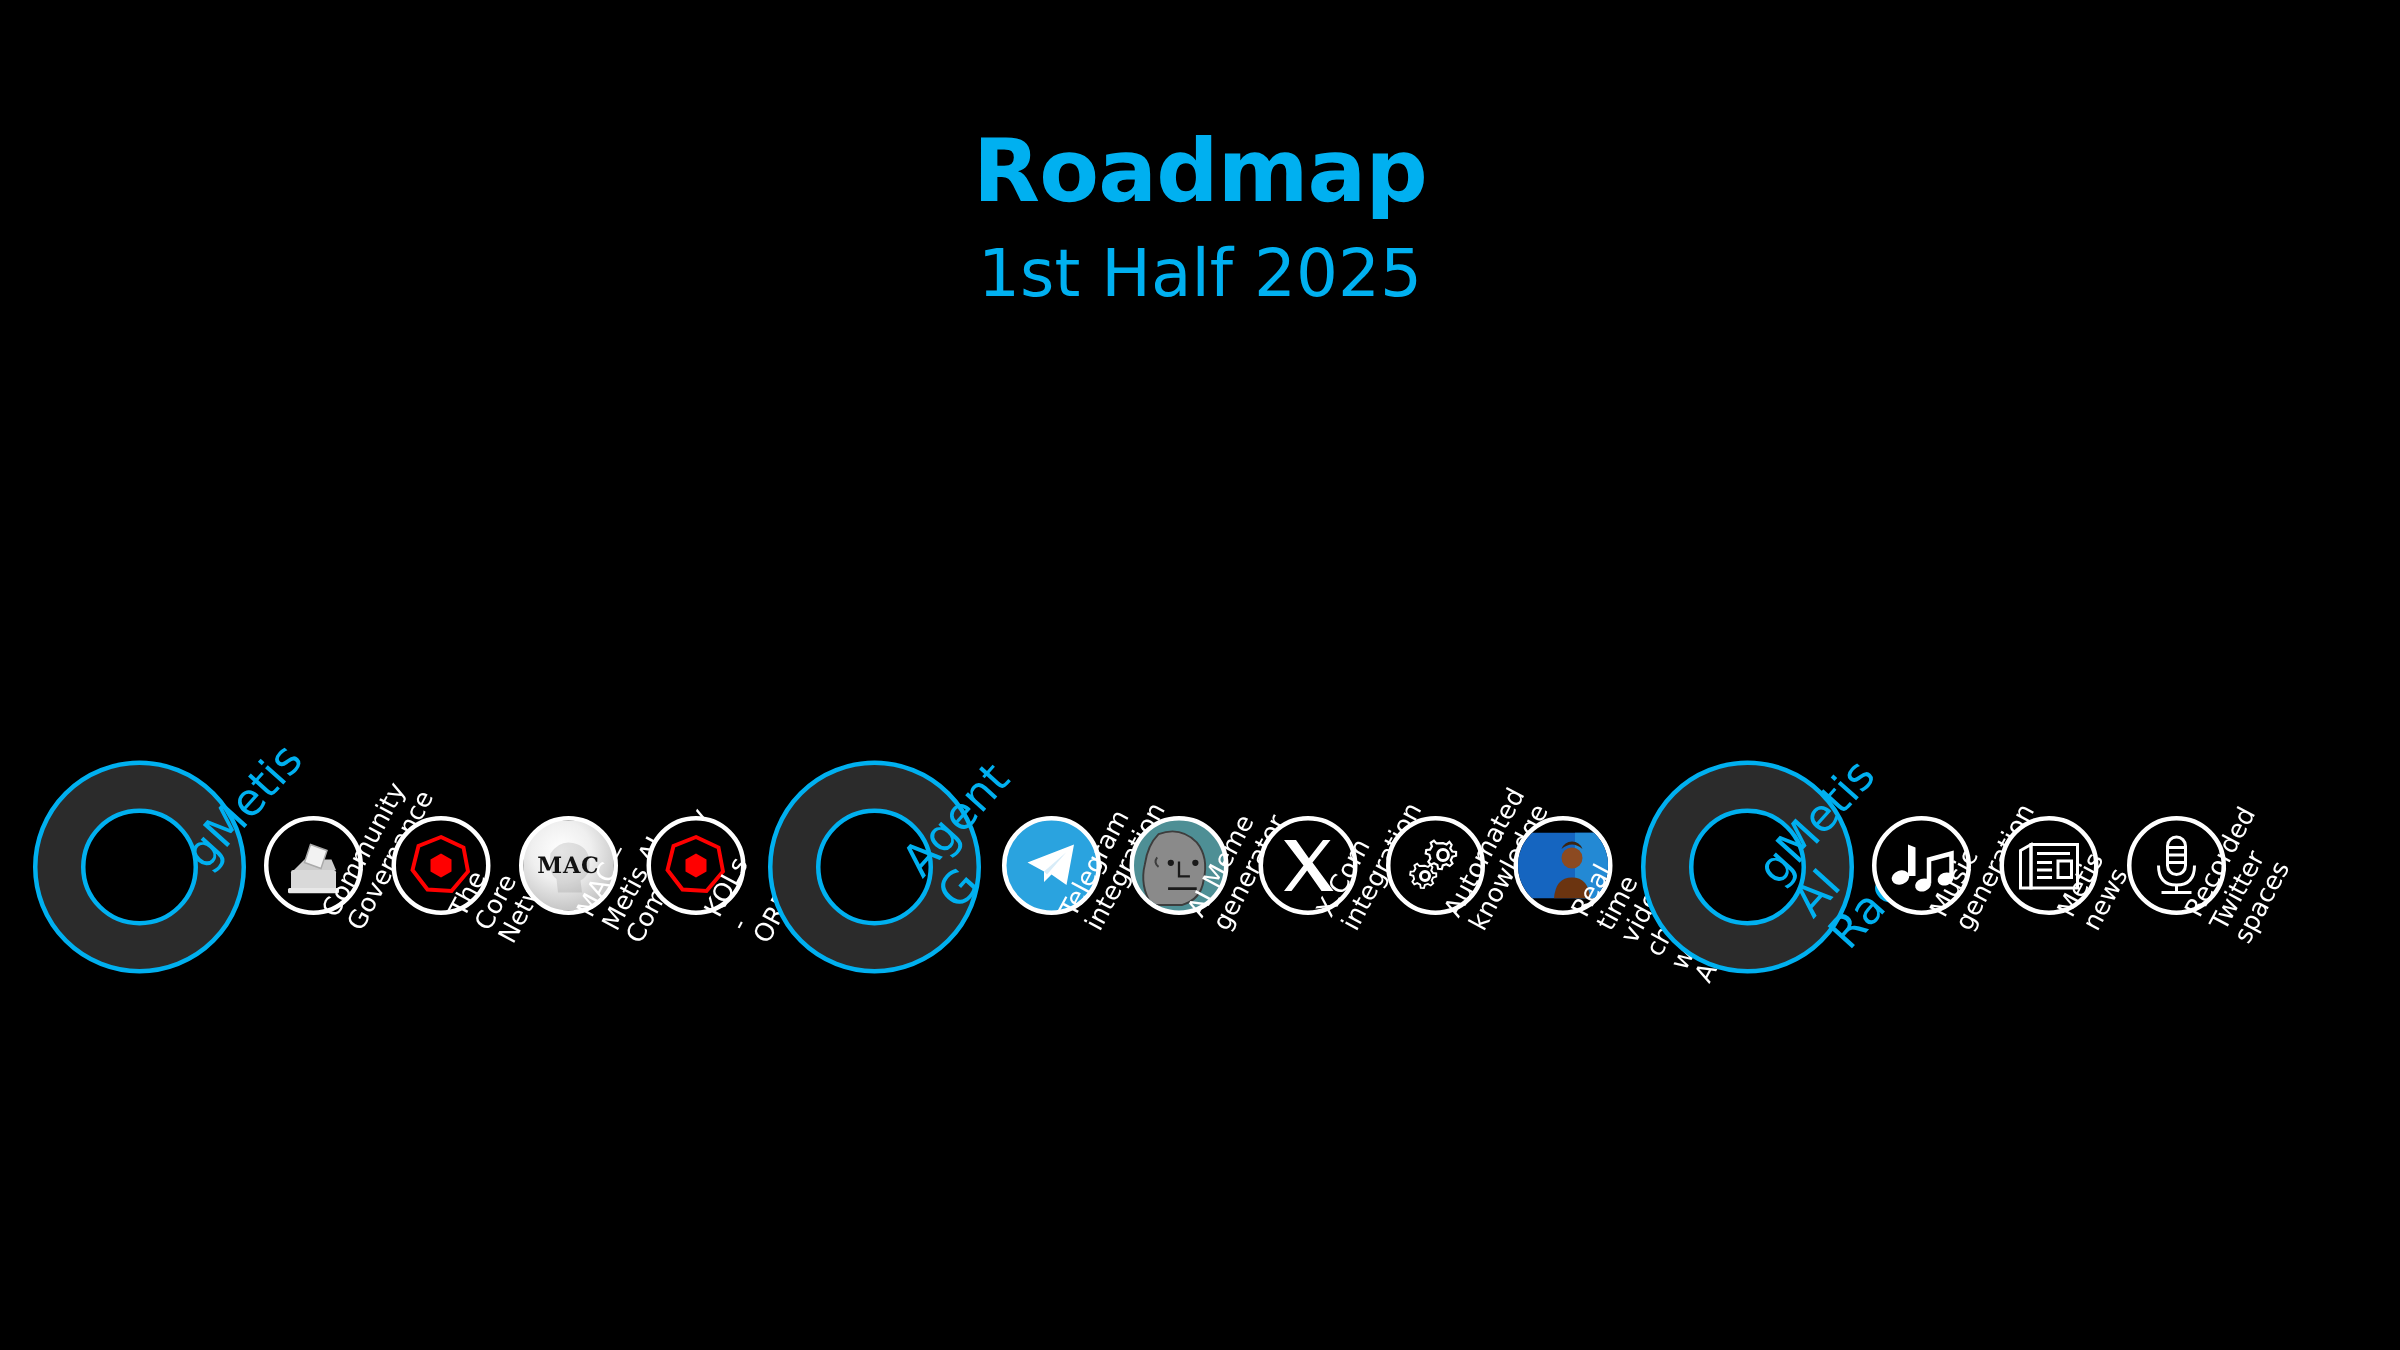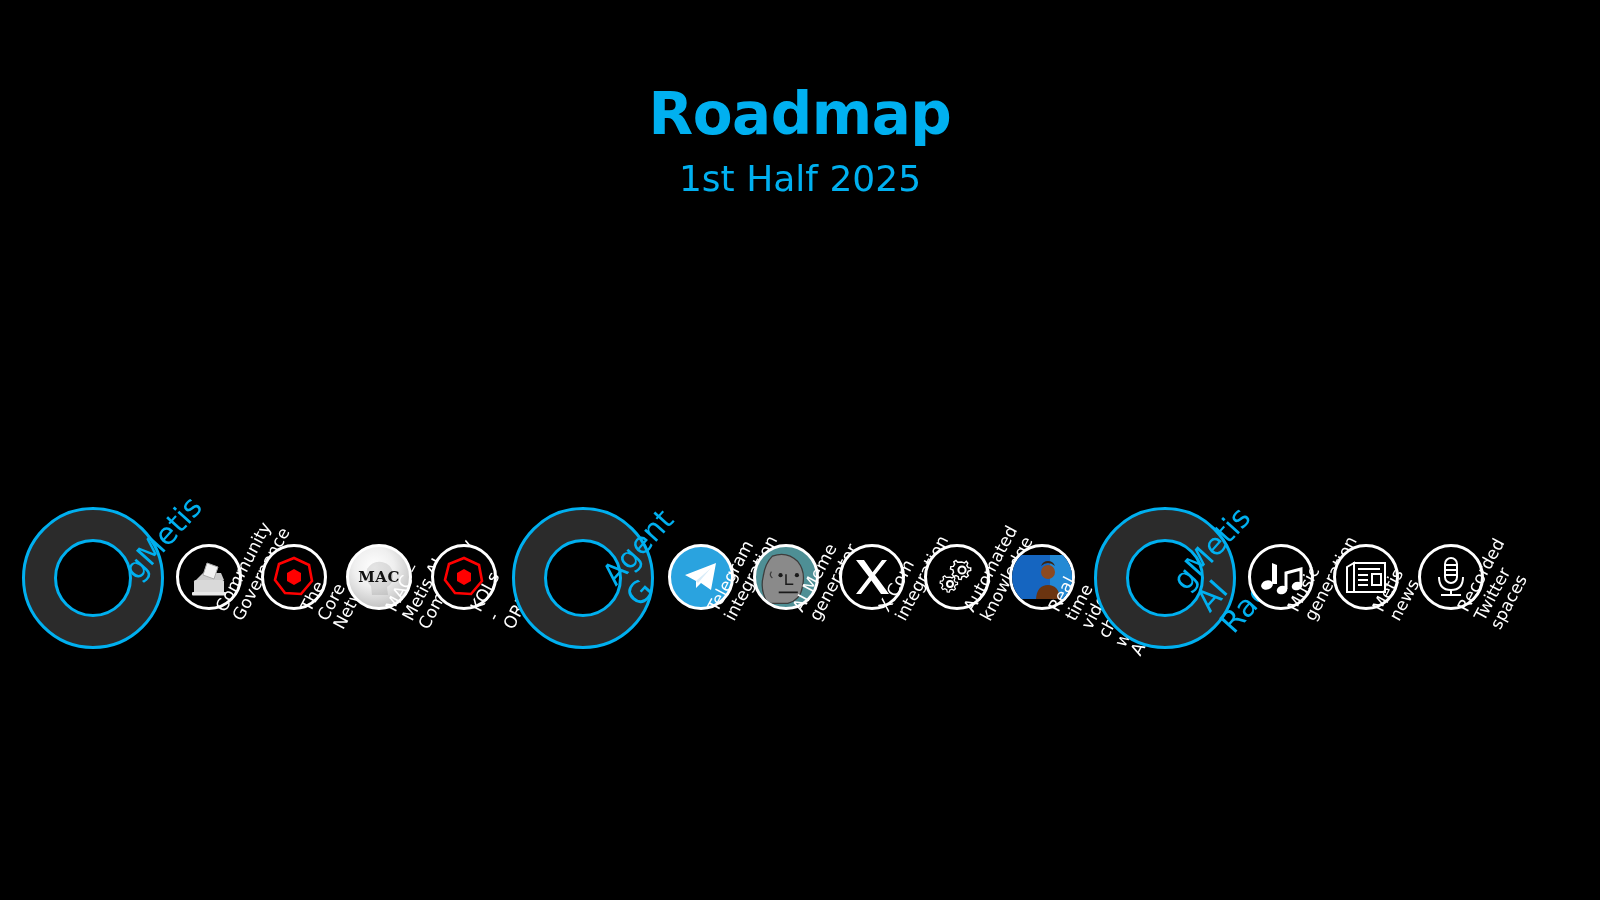--- a/index.html
+++ b/index.html
@@ -36,21 +36,21 @@
   }
   .title {
     font-size: 58px;
     font-weight: 700;
     color: #00b0f0;
     letter-spacing: -0.5px;
     line-height: 1.05;
     margin: 0;
   }
   .subtitle {
-    font-size: 36px;
+    font-size: 44px;
     font-weight: 400;
     color: #00b0f0;
     line-height: 1.1;
     margin: 14px 0 0 0;
   }
 
   
   .milestone {
     position: absolute;
     width: 142px;

